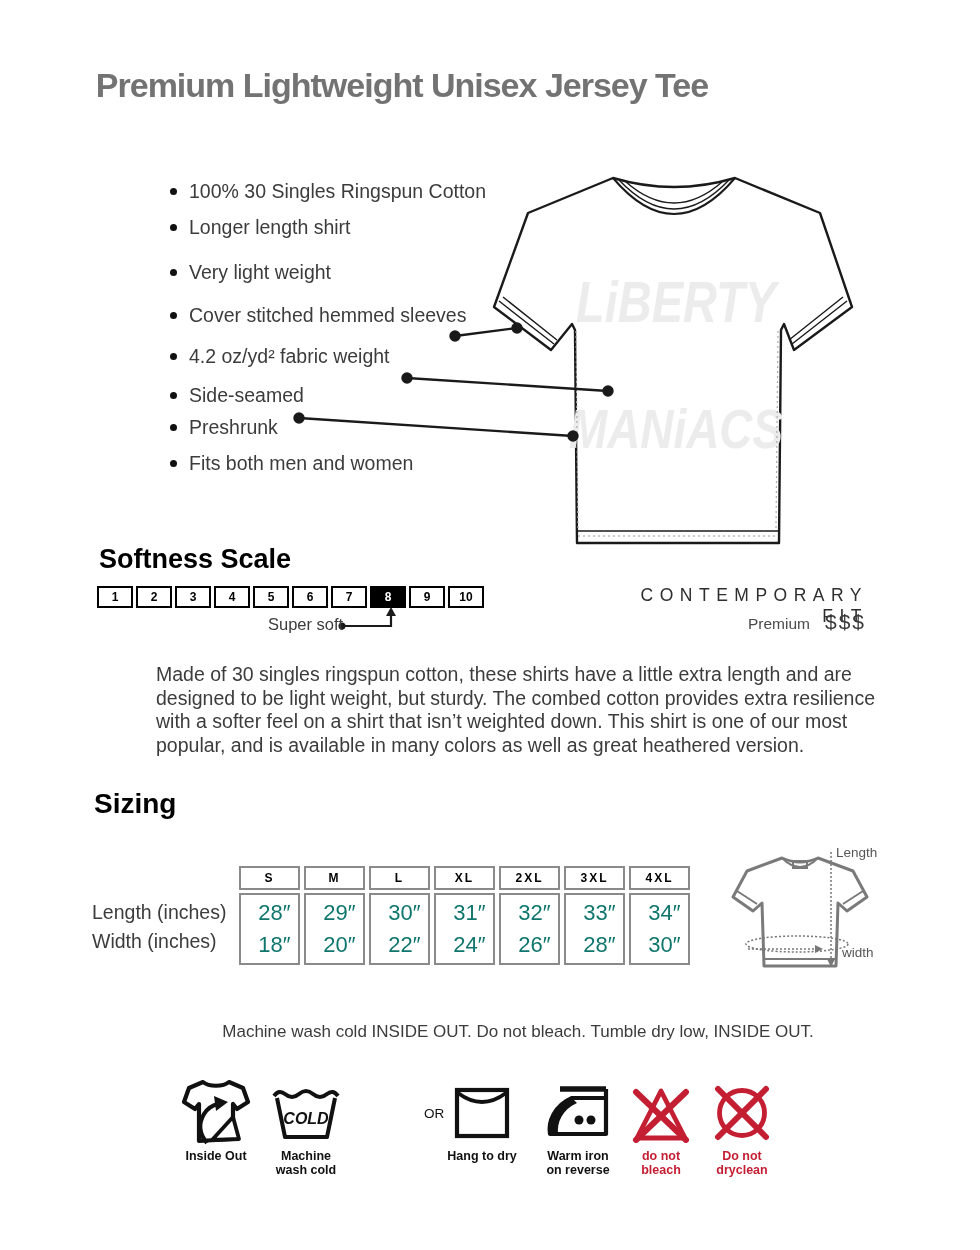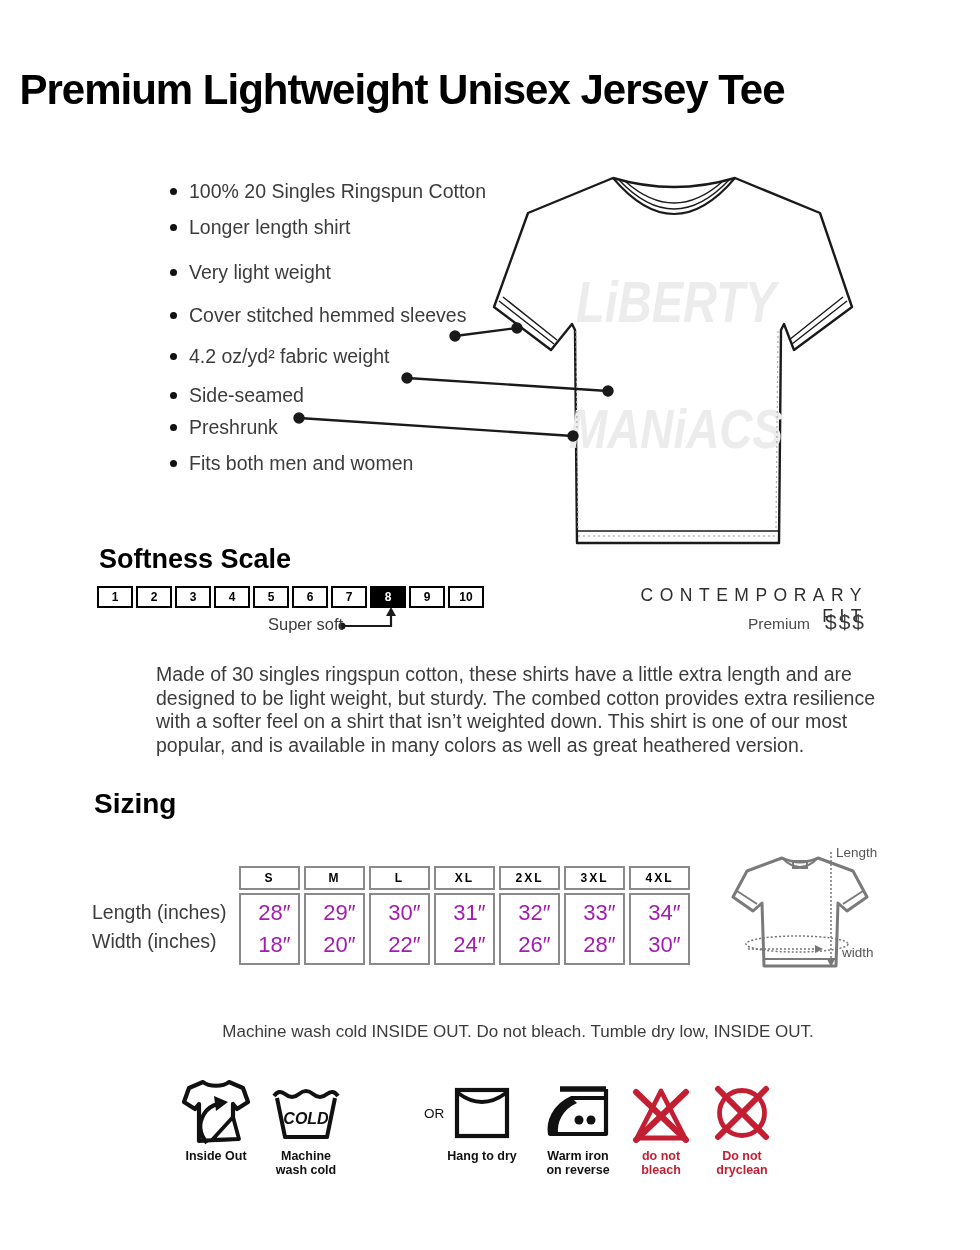--- a/index.html
+++ b/index.html
@@ -1,21 +1,21 @@
 <!DOCTYPE html>
 <html><head>
 <meta charset="utf-8">
 <style>
   html,body{margin:0;padding:0;background:#fff;}
   #page{position:relative;width:980px;height:1250px;background:#fff;overflow:hidden;
         font-family:"Liberation Sans","DejaVu Sans",sans-serif;color:#3f3f3f;}
   .abs{position:absolute;}
   
-  #title{left:0;top:66px;width:804px;text-align:center;font-size:42px;font-weight:800;
-         letter-spacing:-1px;color:#000000;}
+  #title{left:0;top:66px;width:804px;text-align:center;font-size:34px;font-weight:800;
+         letter-spacing:-1px;color:#737373;}
   
   #art{left:0;top:0;width:980px;height:1250px;pointer-events:none;}
   
   #features{left:170px;top:180px;width:330px;list-style:none;margin:0;padding:0;}
   #features li{position:relative;padding-left:19px;font-size:19.5px;line-height:22.5px;color:#3c3c3c;}
   #features li .dot{position:absolute;left:0;top:8px;width:7px;height:7px;border-radius:50%;background:#111;}
   #features li:nth-child(1){margin-bottom:13px;}
   #features li:nth-child(2){margin-bottom:23px;}
   #features li:nth-child(3){margin-bottom:20px;}
   #features li:nth-child(4){margin-bottom:19px;}
@@ -38,21 +38,21 @@
   
   #description{left:156px;top:663px;width:720px;font-size:19.5px;line-height:23.5px;color:#3c3c3c;}
   
   #sizing-heading{left:94px;top:788px;font-size:28px;font-weight:800;color:#000;}
   #size-table{left:239px;top:866px;display:flex;gap:4px;}
   #size-table .col{width:61px;display:flex;flex-direction:column;}
   #size-table .hdr{height:24px;border:2px solid #8a8a8a;box-sizing:border-box;display:flex;align-items:center;
         justify-content:center;font-size:12px;font-weight:800;letter-spacing:2px;color:#000;background:#fff;}
   #size-table .bodybox{margin-top:3px;height:72px;border:2px solid #8a8a8a;box-sizing:border-box;
         display:flex;flex-direction:column;justify-content:center;background:#fff;}
-  #size-table .val{height:32px;display:flex;align-items:center;justify-content:center;font-size:22px;color:#a21caf;margin-left:10px;}
+  #size-table .val{height:32px;display:flex;align-items:center;justify-content:center;font-size:22px;color:#0f766e;margin-left:10px;}
   .rowlabel{font-size:19.5px;color:#3c3c3c;}
   #rowlabel-length{left:92px;top:901px;}
   #rowlabel-width{left:92px;top:930px;}
   #diagram-length-label{left:836px;top:845px;font-size:13.5px;color:#555;}
   #diagram-width-label{left:842px;top:945px;font-size:13.5px;color:#555;}
   
   #care-text{left:0;top:1022px;width:966px;text-align:center;font-size:17px;color:#3c3c3c;padding-left:35px;}
   .care{position:absolute;top:1078px;width:92px;display:flex;flex-direction:column;align-items:center;}
   .care .iconbox{height:70px;display:flex;align-items:center;justify-content:center;}
   .care .lbl{margin-top:2px;font-size:12.5px;font-weight:700;line-height:13.5px;text-align:center;color:#111;}
@@ -118,21 +118,21 @@
       <line x1="748" y1="949" x2="816" y2="949" stroke="#777" stroke-width="1.5" stroke-dasharray="2,2"></line>
       <polygon points="815,945 815,953 823,949" fill="#777"></polygon>
     </g>
   </svg>
 
   <div id="title" class="abs">Premium Lightweight Unisex Jersey Tee</div>
 
   <ul id="features" class="abs">
     <li>
         <span class="dot"></span>
-      <div>100% 20 Singles Ringspun Cotton</div>
+      <div>100% 30 Singles Ringspun Cotton</div>
       </li>
     <li>
         <span class="dot"></span>
       <div>Longer length shirt</div>
       </li>
     <li>
         <span class="dot"></span>
       <div>Very light weight</div>
       </li>
     <li>

